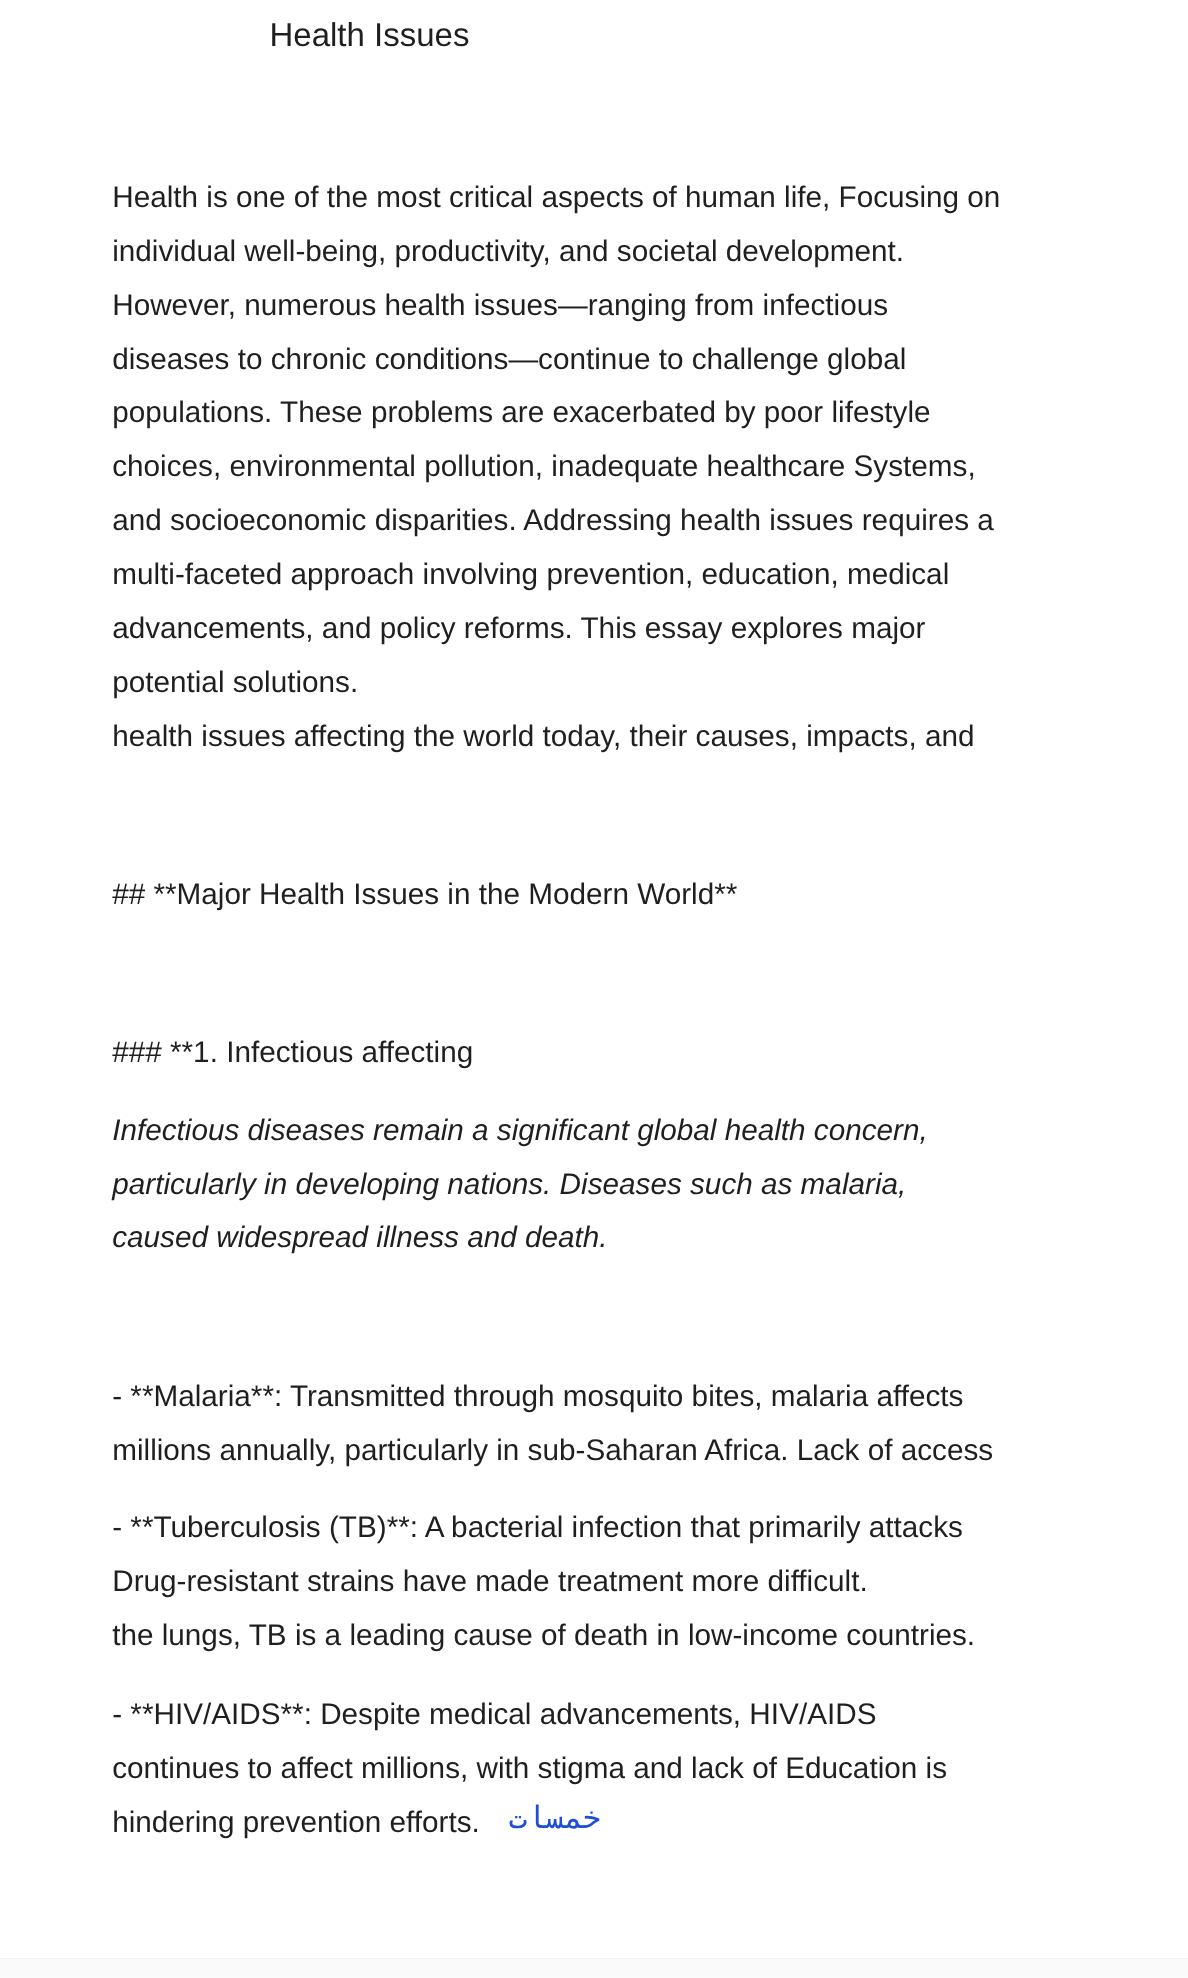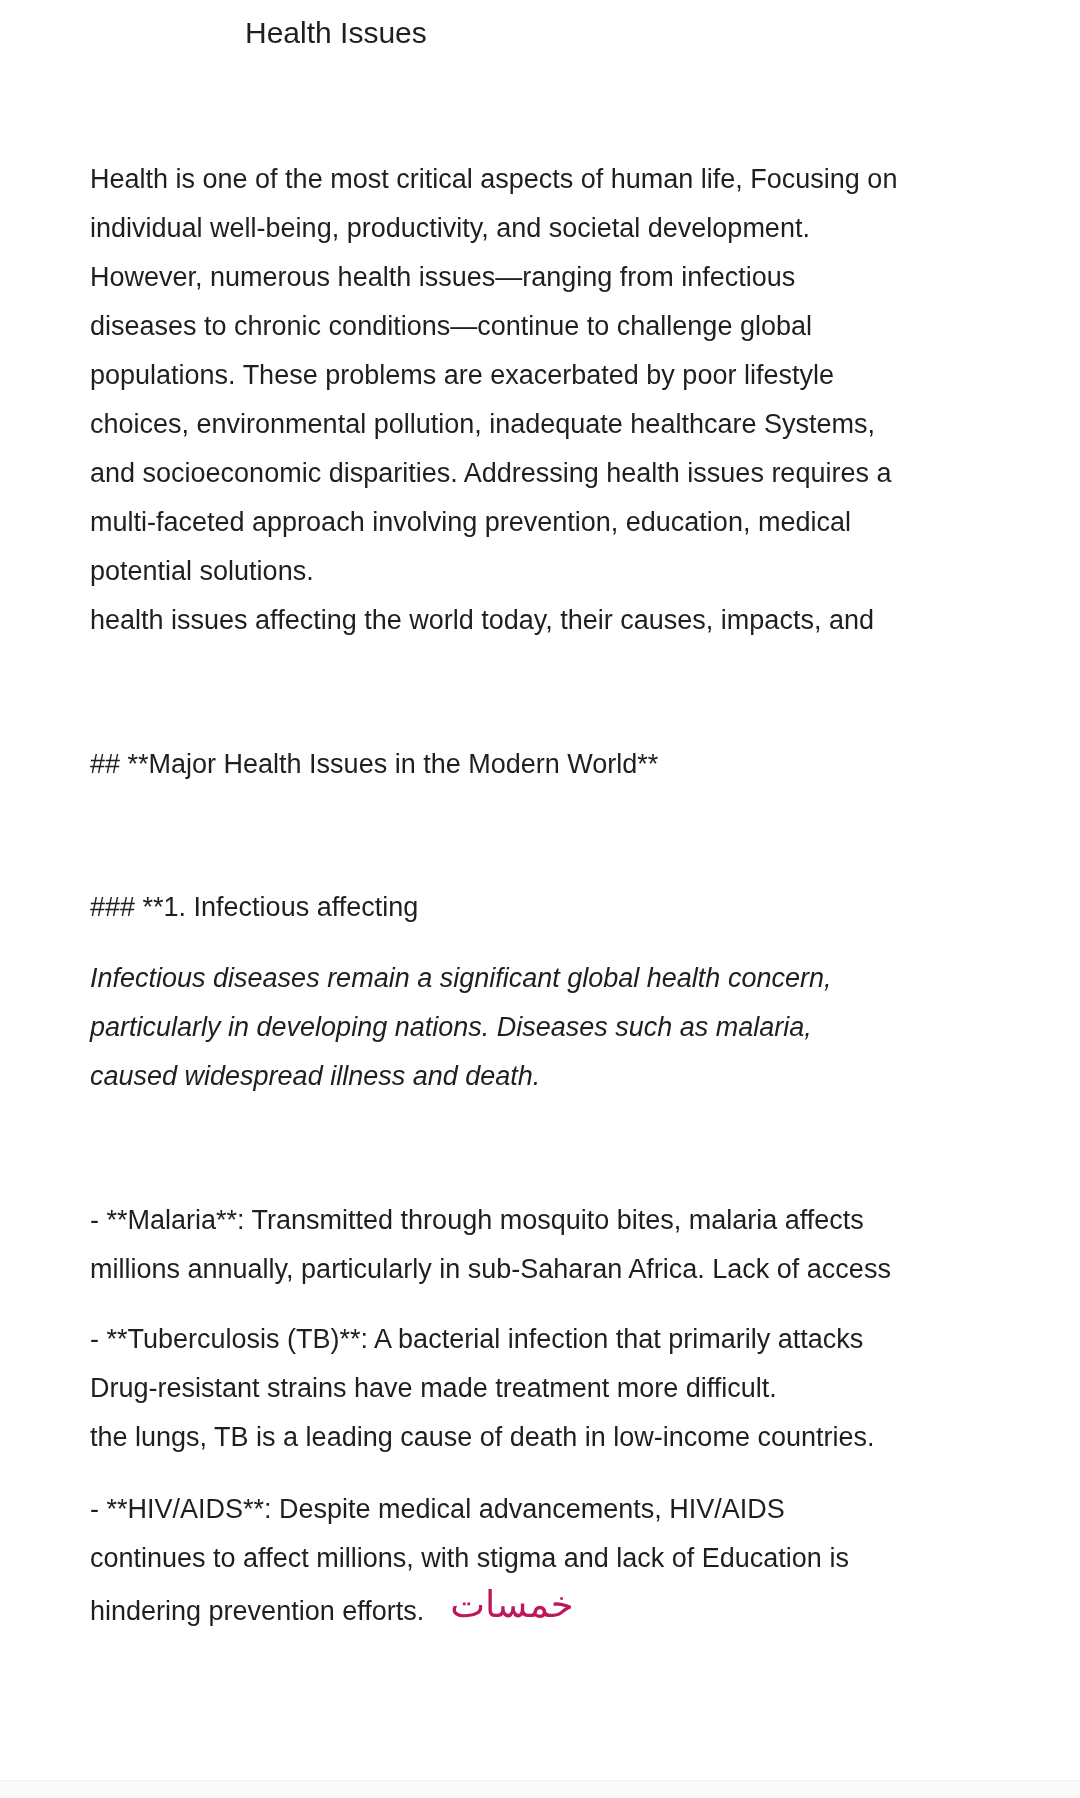--- a/index.html
+++ b/index.html
@@ -24,36 +24,36 @@
     padding: 0 50px 0 80px;
     box-sizing: border-box;
   }
   .doc-title {
     font-size: 30px;
     font-weight: 400;
     line-height: 40px;
     margin: 13px 0 0 155px;
     white-space: pre;
   }
-  .block { margin: 0; }
+  .block { margin: 12px; }
   .line {
     font-size: 27px;
     line-height: 49px;
     white-space: pre;
   }
   .mt-big-1   { margin-top: 102px; }
   .mt-big     { margin-top: 95px; }
   .mt-big-2   { margin-top: 94px; }
   .mt-small   { margin-top: 22px; font-style: italic; }
   .mt-small-1 { margin-top: 21px; }
   .mt-small-2 { margin-top: 23px; }
   .watermark {
-    font-family: Liberation Serif, serif;
-    font-size: 37px;
-    color: #be185d;
+    font-family: Liberation Mono, monospace;
+    font-size: 28px;
+    color: #1d4ed8;
     margin-left: 26px;
     position: relative;
     top: -3px;
     letter-spacing: 1px;
   }
   .footer-band {
     position: absolute;
     left: 0;
     bottom: 0;
     width: 1080px;
@@ -71,20 +71,21 @@
 
   <div class="block mt-big-1">
     <div class="line">Health is one of the most critical aspects of human life, Focusing on</div>
     <div class="line">individual well-being, productivity, and societal development.</div>
     <div class="line">However, numerous health issues—ranging from infectious</div>
     <div class="line">diseases to chronic conditions—continue to challenge global</div>
     <div class="line">populations. These problems are exacerbated by poor lifestyle</div>
     <div class="line">choices, environmental pollution, inadequate healthcare Systems,</div>
     <div class="line">and socioeconomic disparities. Addressing health issues requires a</div>
     <div class="line">multi-faceted approach involving prevention, education, medical</div>
+    <div class="line">advancements, and policy reforms. This essay explores major</div>
     <div class="line">potential solutions.</div>
     <div class="line">health issues affecting the world today, their causes, impacts, and</div>
   </div>
 
   <div class="block mt-big">
     <div class="line">## **Major Health Issues in the Modern World**</div>
   </div>
 
   <div class="block mt-big-2">
     <div class="line">### **1. Infectious affecting</div>

